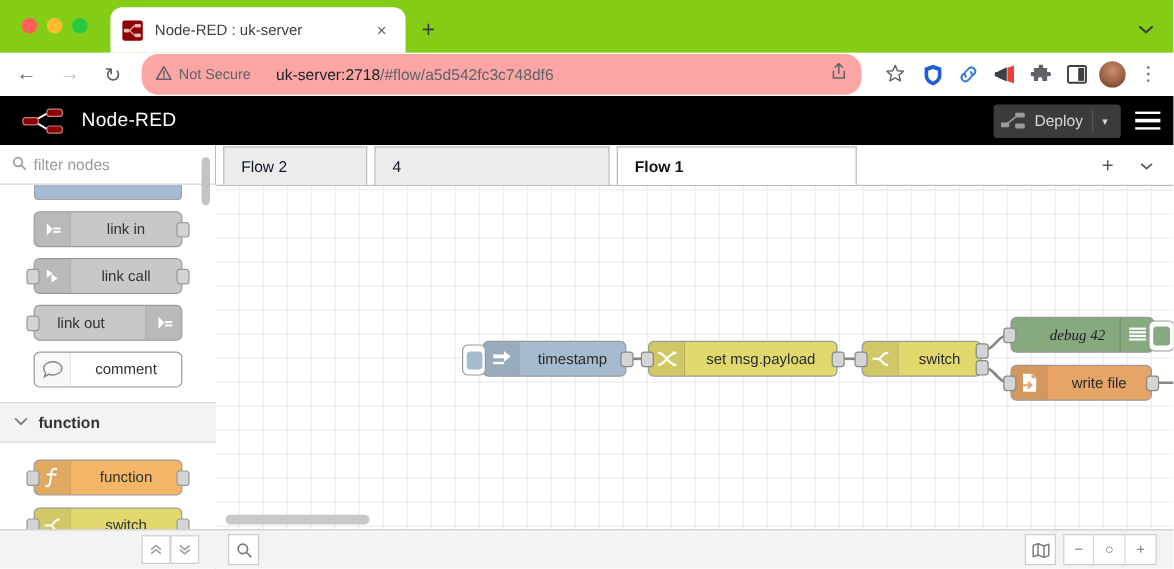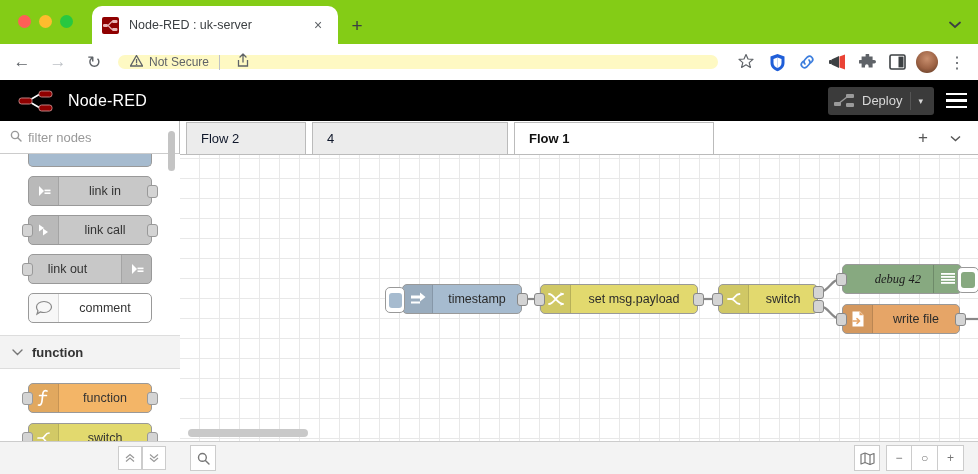--- a/index.html
+++ b/index.html
@@ -55,22 +55,22 @@
     position: absolute; left: 0; top: 44px; width: 978px; height: 36px;
     background: #fff; display: flex; align-items: center;
   }
   .nav-btn {
     width: 28px; height: 28px; margin-left: 8px; flex: 0 0 auto;
     display: flex; align-items: center; justify-content: center;
     color: #5f6368; font-size: 17px;
   }
   .nav-btn.disabled { color: #bdc1c6; }
   .omnibox {
-    flex: 1 1 auto; height: 14px; margin: 0 8px 0 10px;
-    background: #fef9c3; border-radius: 14px;
+    flex: 1 1 auto; height: 34px; margin: 0 8px 0 10px;
+    background: #fca5a5; border-radius: 14px;
     display: flex; align-items: center; padding: 0 12px; min-width: 0;
   }
   .warn-icon { flex: 0 0 auto; margin-right: 6px; color: #5f6368; font-size: 11px; }
   .not-secure { font-size: 12px; color: #5f6368; flex: 0 0 auto; }
   .omni-sep { width: 1px; height: 15px; background: #bdc1c6; margin: 0 10px; flex: 0 0 auto; }
   .omni-url {
     font-size: 13px; color: #202124; white-space: nowrap;
     overflow: hidden; text-overflow: ellipsis; flex: 1 1 auto; min-width: 0;
   }
   .omni-url .host { color: #202124; }
@@ -320,20 +320,21 @@
     <div class="omnibox">
       <span class="warn-icon">
         <svg width="13" height="12" viewBox="0 0 13 12">
             <path d="M6.5 0.5 L12.5 11 L0.5 11 Z" fill="none" stroke="#5f6368" stroke-width="1.3"></path>
             <rect x="5.9" y="4" width="1.3" height="4" fill="#5f6368"></rect>
             <rect x="5.9" y="8.7" width="1.3" height="1.3" fill="#5f6368"></rect>
           </svg>
       </span>
       <span class="not-secure">Not Secure</span>
       <span class="omni-sep"></span>
+      <span class="omni-url"><span class="host">uk-server:2718</span><span class="path">/#flow/a5d542fc3c748df6</span></span>
       <span class="omni-share">
         <svg width="14" height="15" viewBox="0 0 14 15">
             <path d="M7 1 L7 9 M4 4 L7 1 L10 4" stroke="#5f6368" stroke-width="1.3" fill="none" stroke-linecap="round" stroke-linejoin="round"></path>
             <path d="M2.5 7 L2.5 13 L11.5 13 L11.5 7" stroke="#5f6368" stroke-width="1.3" fill="none"></path>
           </svg>
       </span>
     </div>
 
     <span class="omni-star" style="margin-right:8px;">
       <svg width="16" height="16" viewBox="0 0 16 16">

